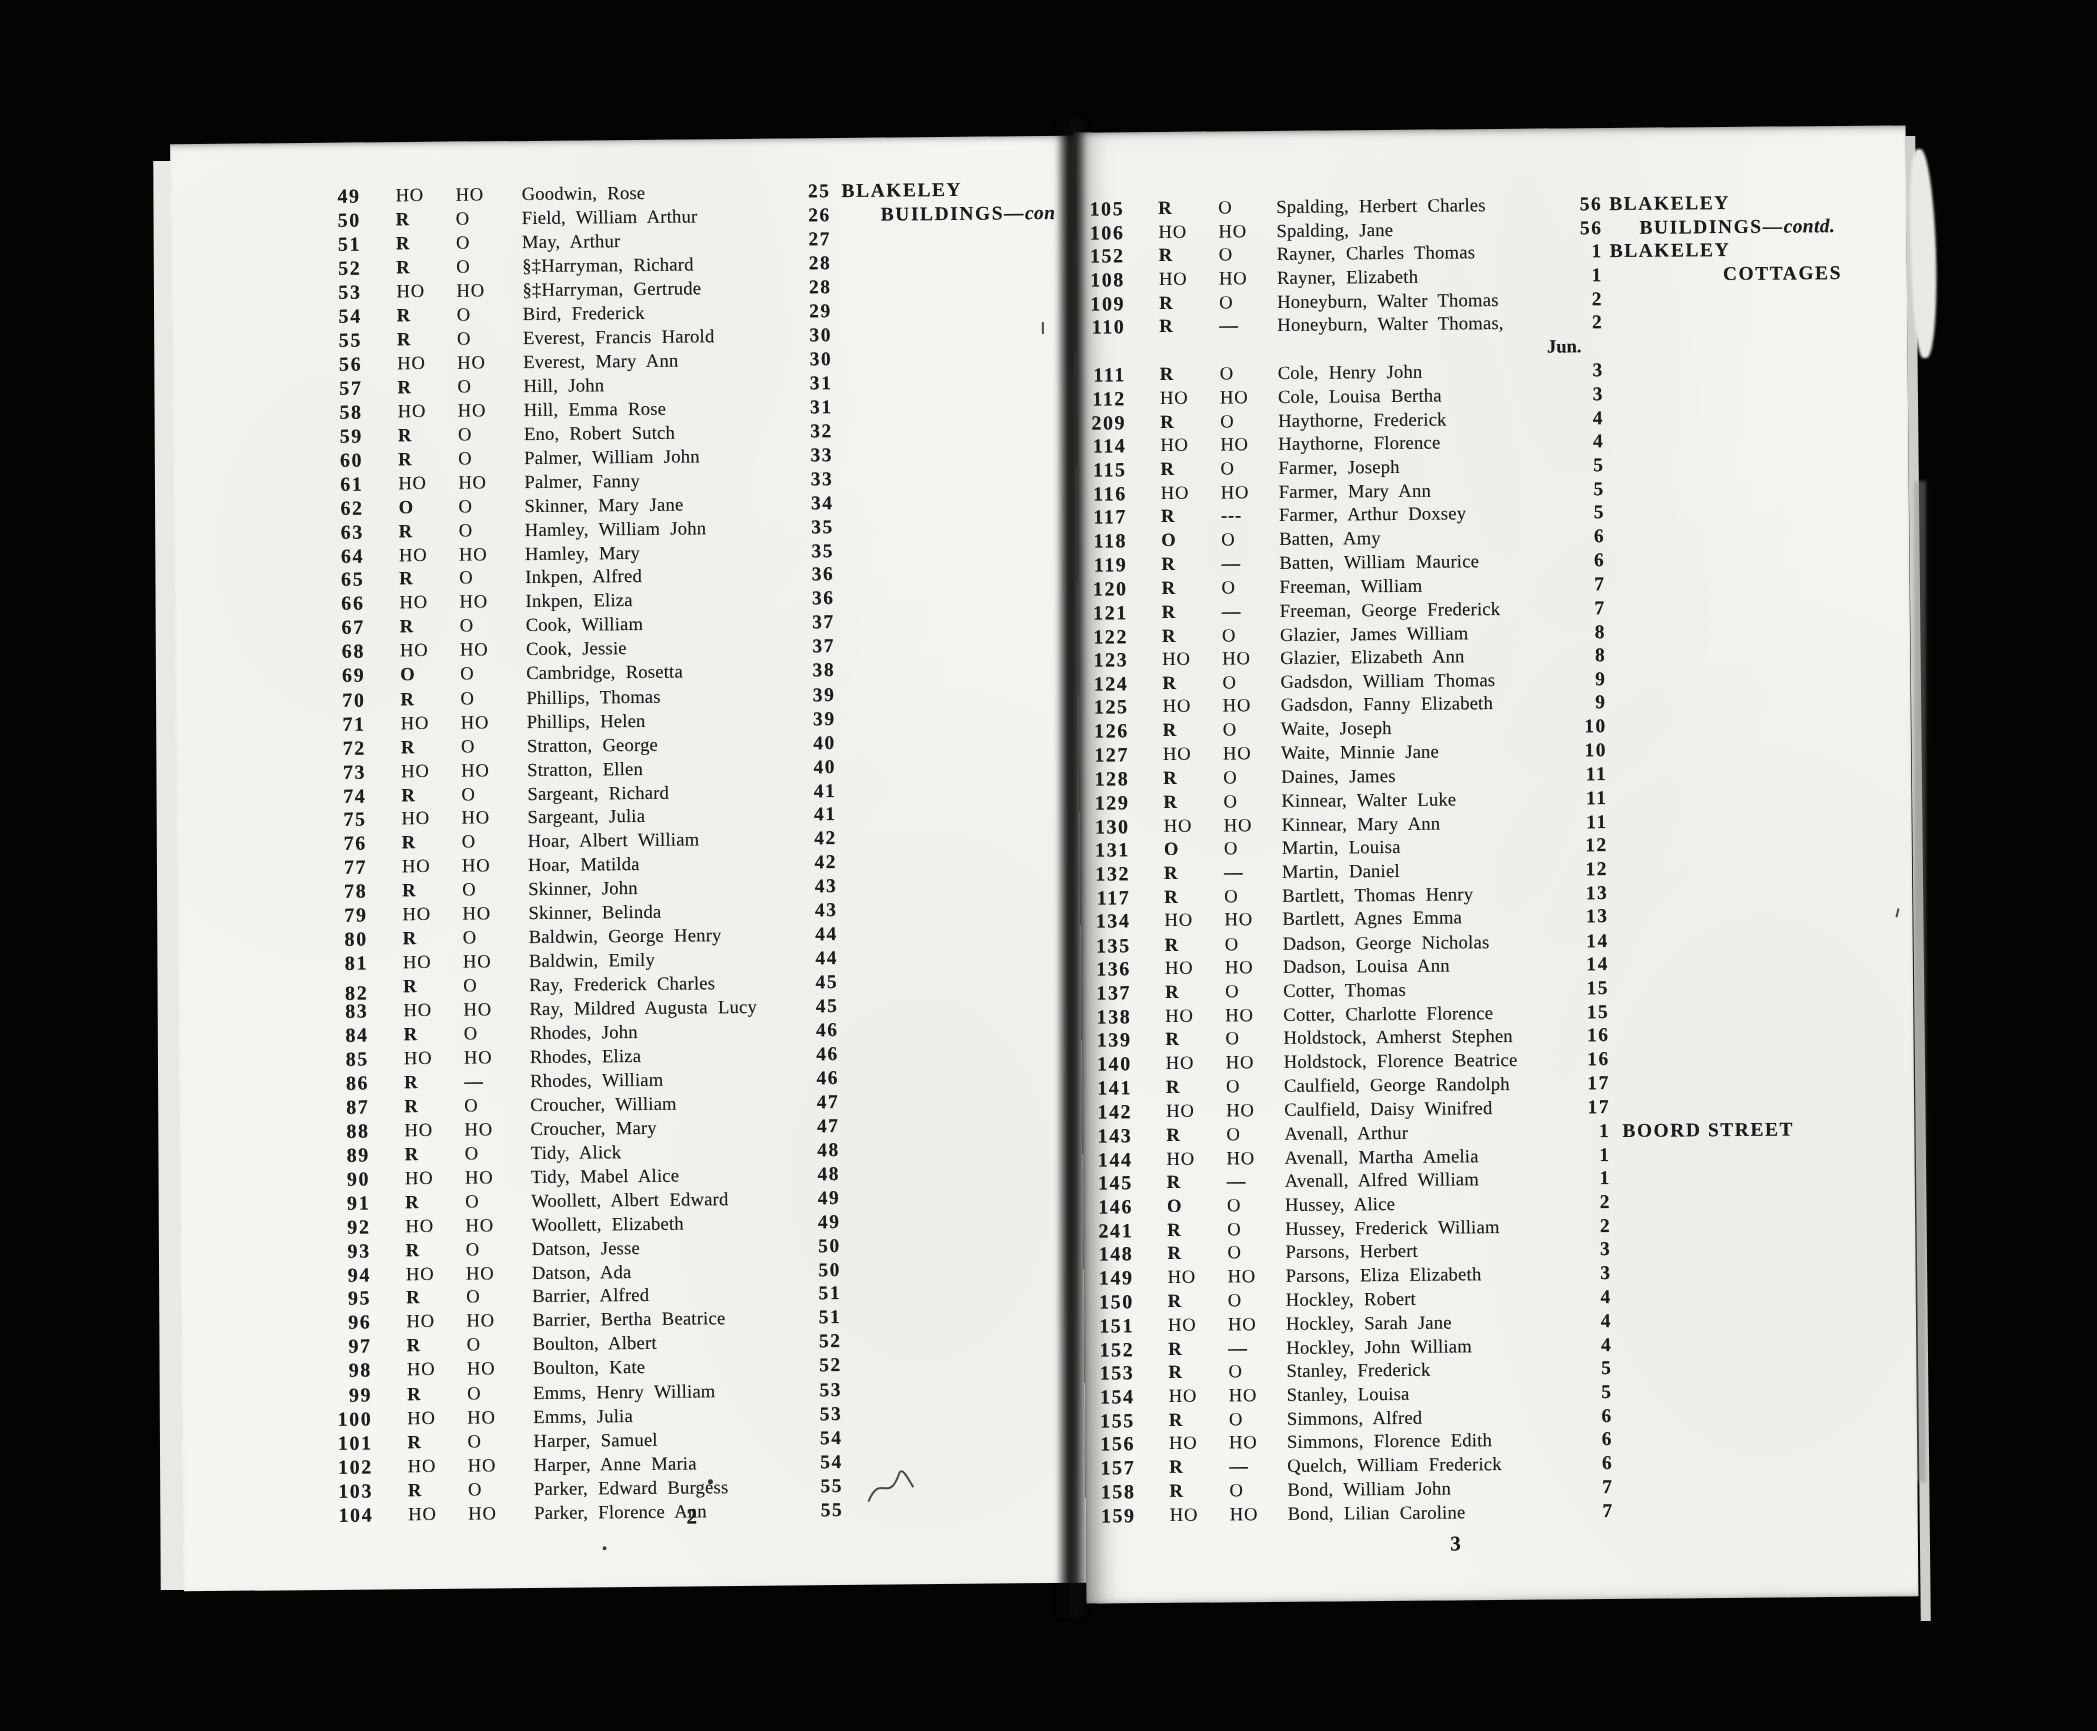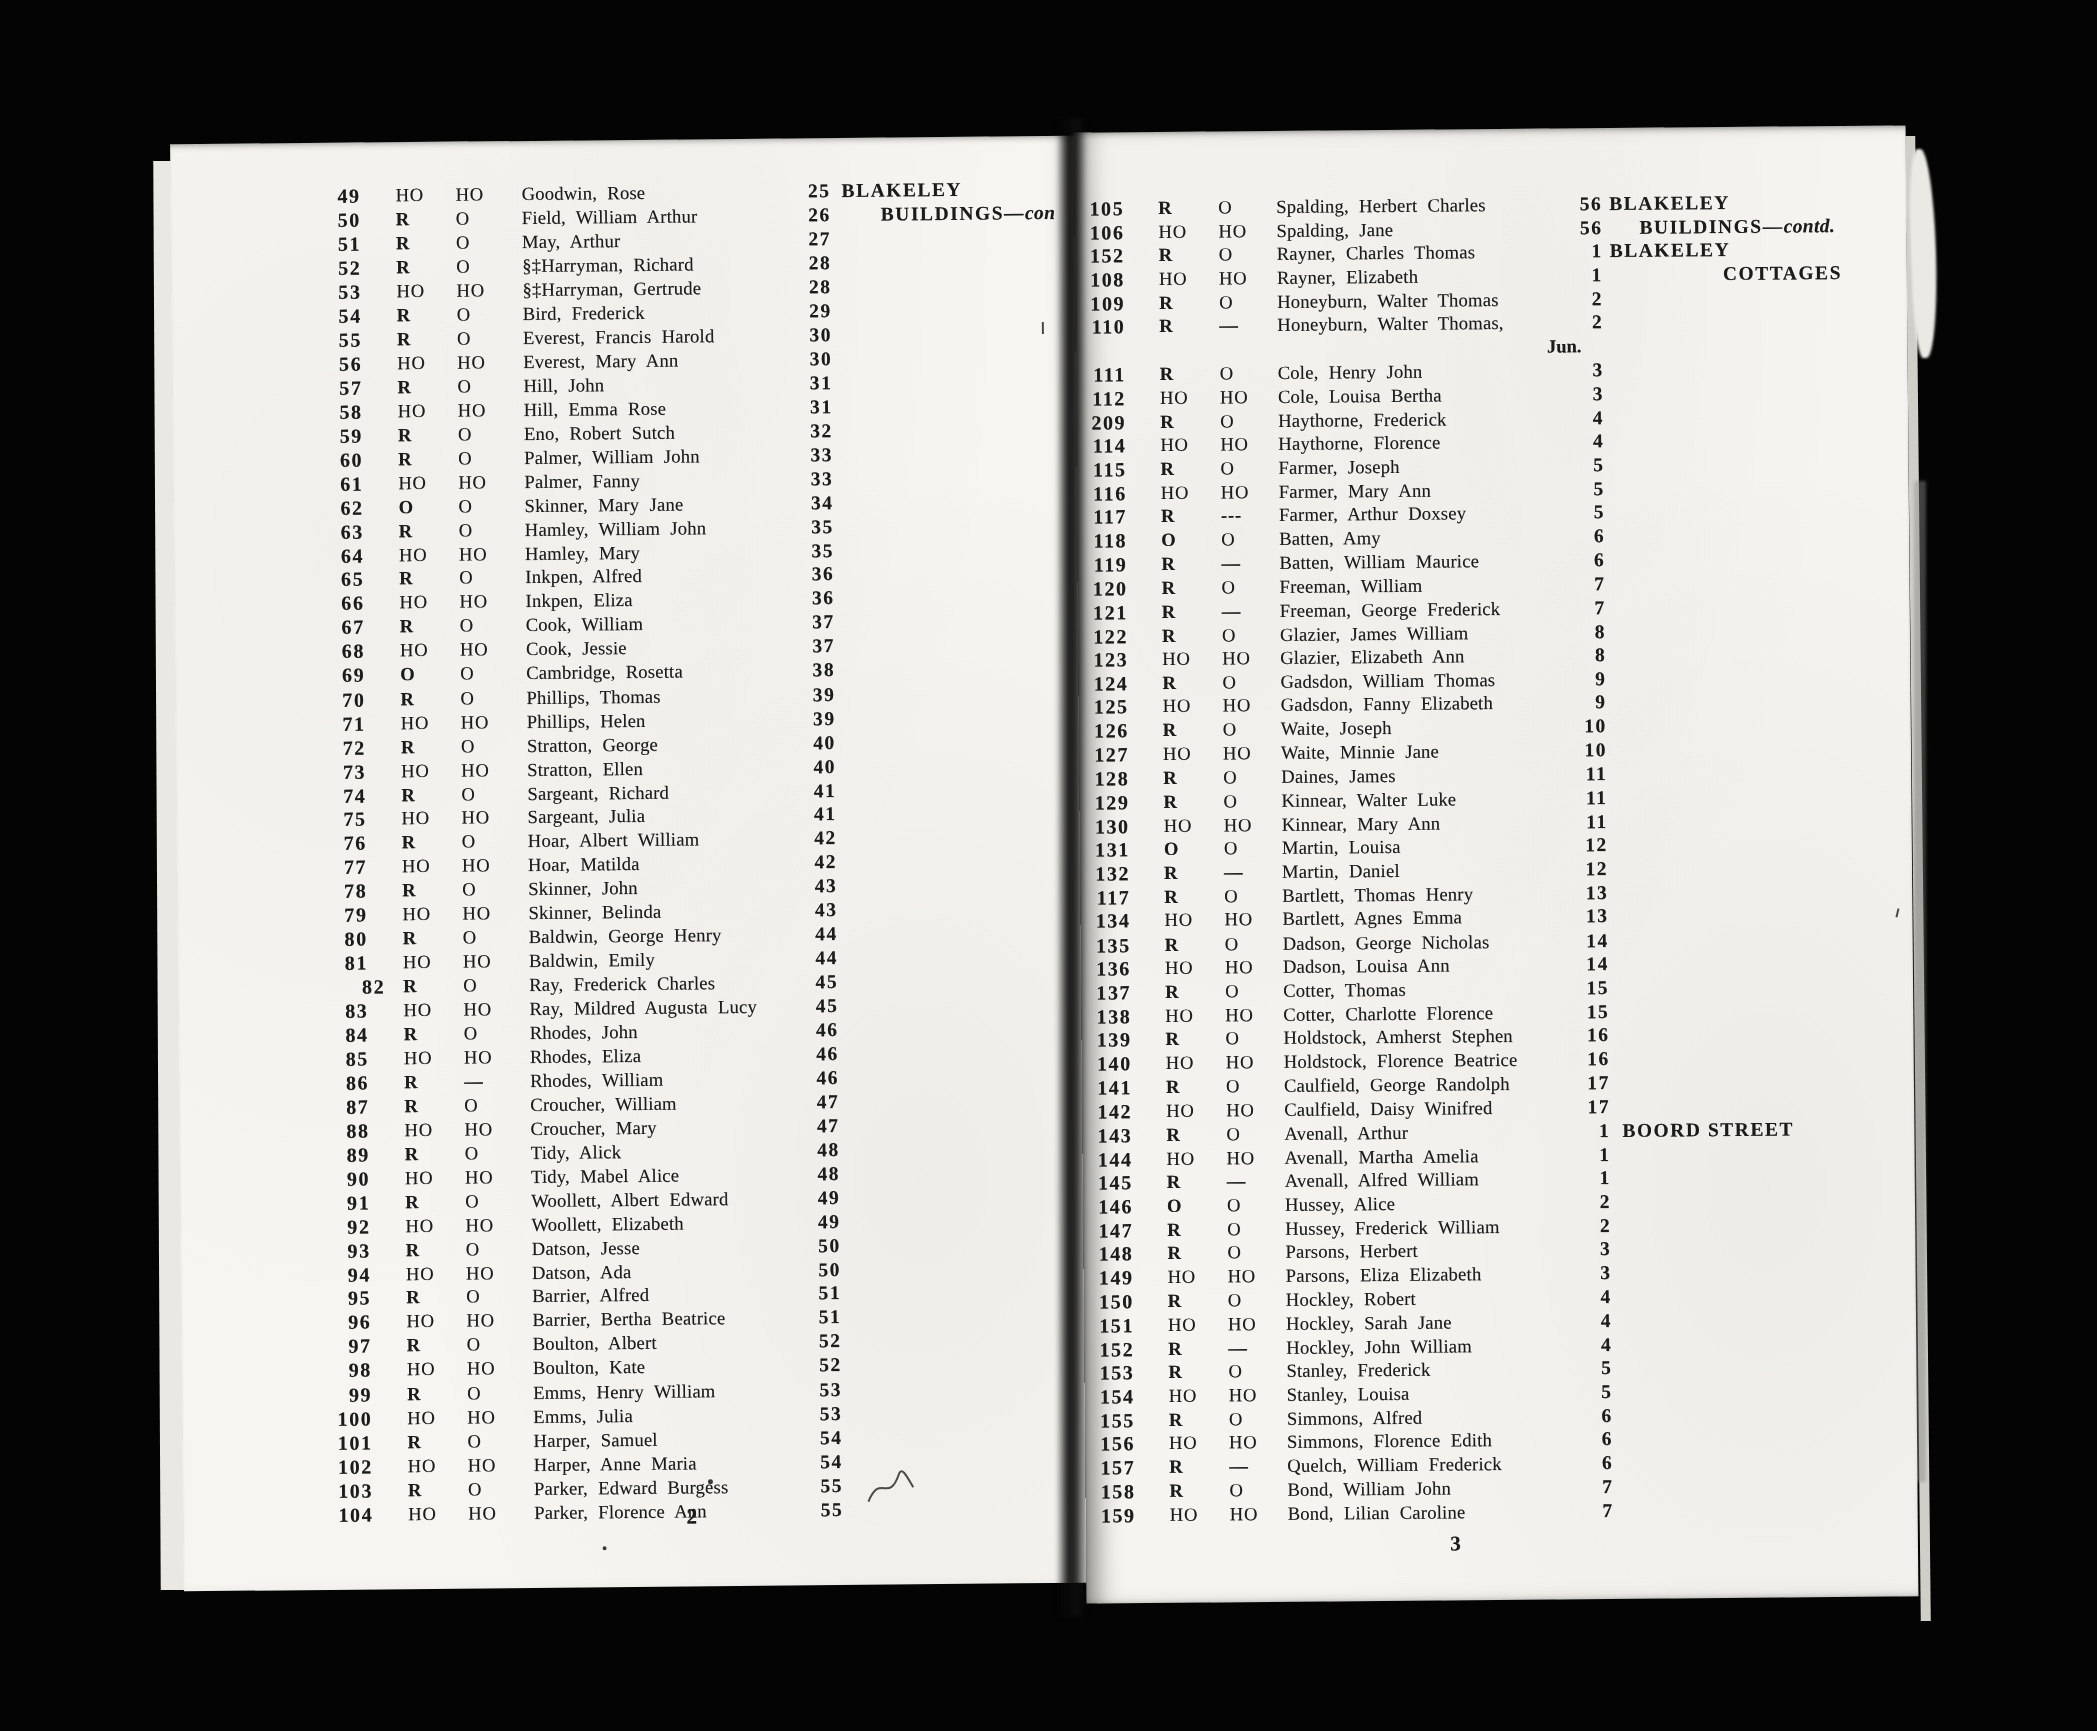--- a/index.html
+++ b/index.html
@@ -310,21 +310,21 @@
         <span class="cell ink c-house" style="left: 596px; width: 64px;">44</span>
       </div>
       <div class="row" style="top: 808px;">
         <span class="cell ink c-num" style="left: 115px; width: 75px;">81</span>
         <span class="cell ink c-status" style="left: 225px;">HO</span>
         <span class="cell ink c-status" style="left: 285px;">HO</span>
         <span class="cell ink c-name" style="left: 351px;">Baldwin, Emily</span>
         <span class="cell ink c-house" style="left: 596px; width: 64px;">44</span>
       </div>
       <div class="row" style="top: 832px;">
-        <span class="cell ink c-num" style="left: 132px; width: 75px;">82</span>
+        <span class="cell ink c-num" style="left: 115px; width: 75px; margin-top: 6px;">82</span>
         <span class="cell ink c-status dash" style="left: 225px;">R</span>
         <span class="cell ink c-status" style="left: 285px;">O</span>
         <span class="cell ink c-name" style="left: 351px;">Ray, Frederick Charles</span>
         <span class="cell ink c-house" style="left: 596px; width: 64px;">45</span>
       </div>
       <div class="row" style="top: 856px;">
         <span class="cell ink c-num" style="left: 115px; width: 75px;">83</span>
         <span class="cell ink c-status" style="left: 225px;">HO</span>
         <span class="cell ink c-status" style="left: 285px;">HO</span>
         <span class="cell ink c-name" style="left: 351px;">Ray, Mildred Augusta Lucy</span>
@@ -785,21 +785,21 @@
         <span class="cell ink c-house" style="left: 464px; width: 64px;">1</span>
       </div>
       <div class="row" style="top: 1062px;">
         <span class="cell ink c-num" style="left: 0px; width: 50px;">146</span>
         <span class="cell ink c-status dash" style="left: 84px;">O</span>
         <span class="cell ink c-status" style="left: 144px;">O</span>
         <span class="cell ink c-name" style="left: 202px;">Hussey, Alice</span>
         <span class="cell ink c-house" style="left: 464px; width: 64px;">2</span>
       </div>
       <div class="row" style="top: 1086px;">
-        <span class="cell ink c-num" style="left: 0px; width: 50px;">147</span>
+        <span class="cell ink c-num" style="left: 0px; width: 50px;">241</span>
         <span class="cell ink c-status dash" style="left: 84px;">R</span>
         <span class="cell ink c-status" style="left: 144px;">O</span>
         <span class="cell ink c-name" style="left: 202px;">Hussey, Frederick William</span>
         <span class="cell ink c-house" style="left: 464px; width: 64px;">2</span>
       </div>
       <div class="row" style="top: 1109px;">
         <span class="cell ink c-num" style="left: 0px; width: 50px;">148</span>
         <span class="cell ink c-status dash" style="left: 84px;">R</span>
         <span class="cell ink c-status" style="left: 144px;">O</span>
         <span class="cell ink c-name" style="left: 202px;">Parsons, Herbert</span>

